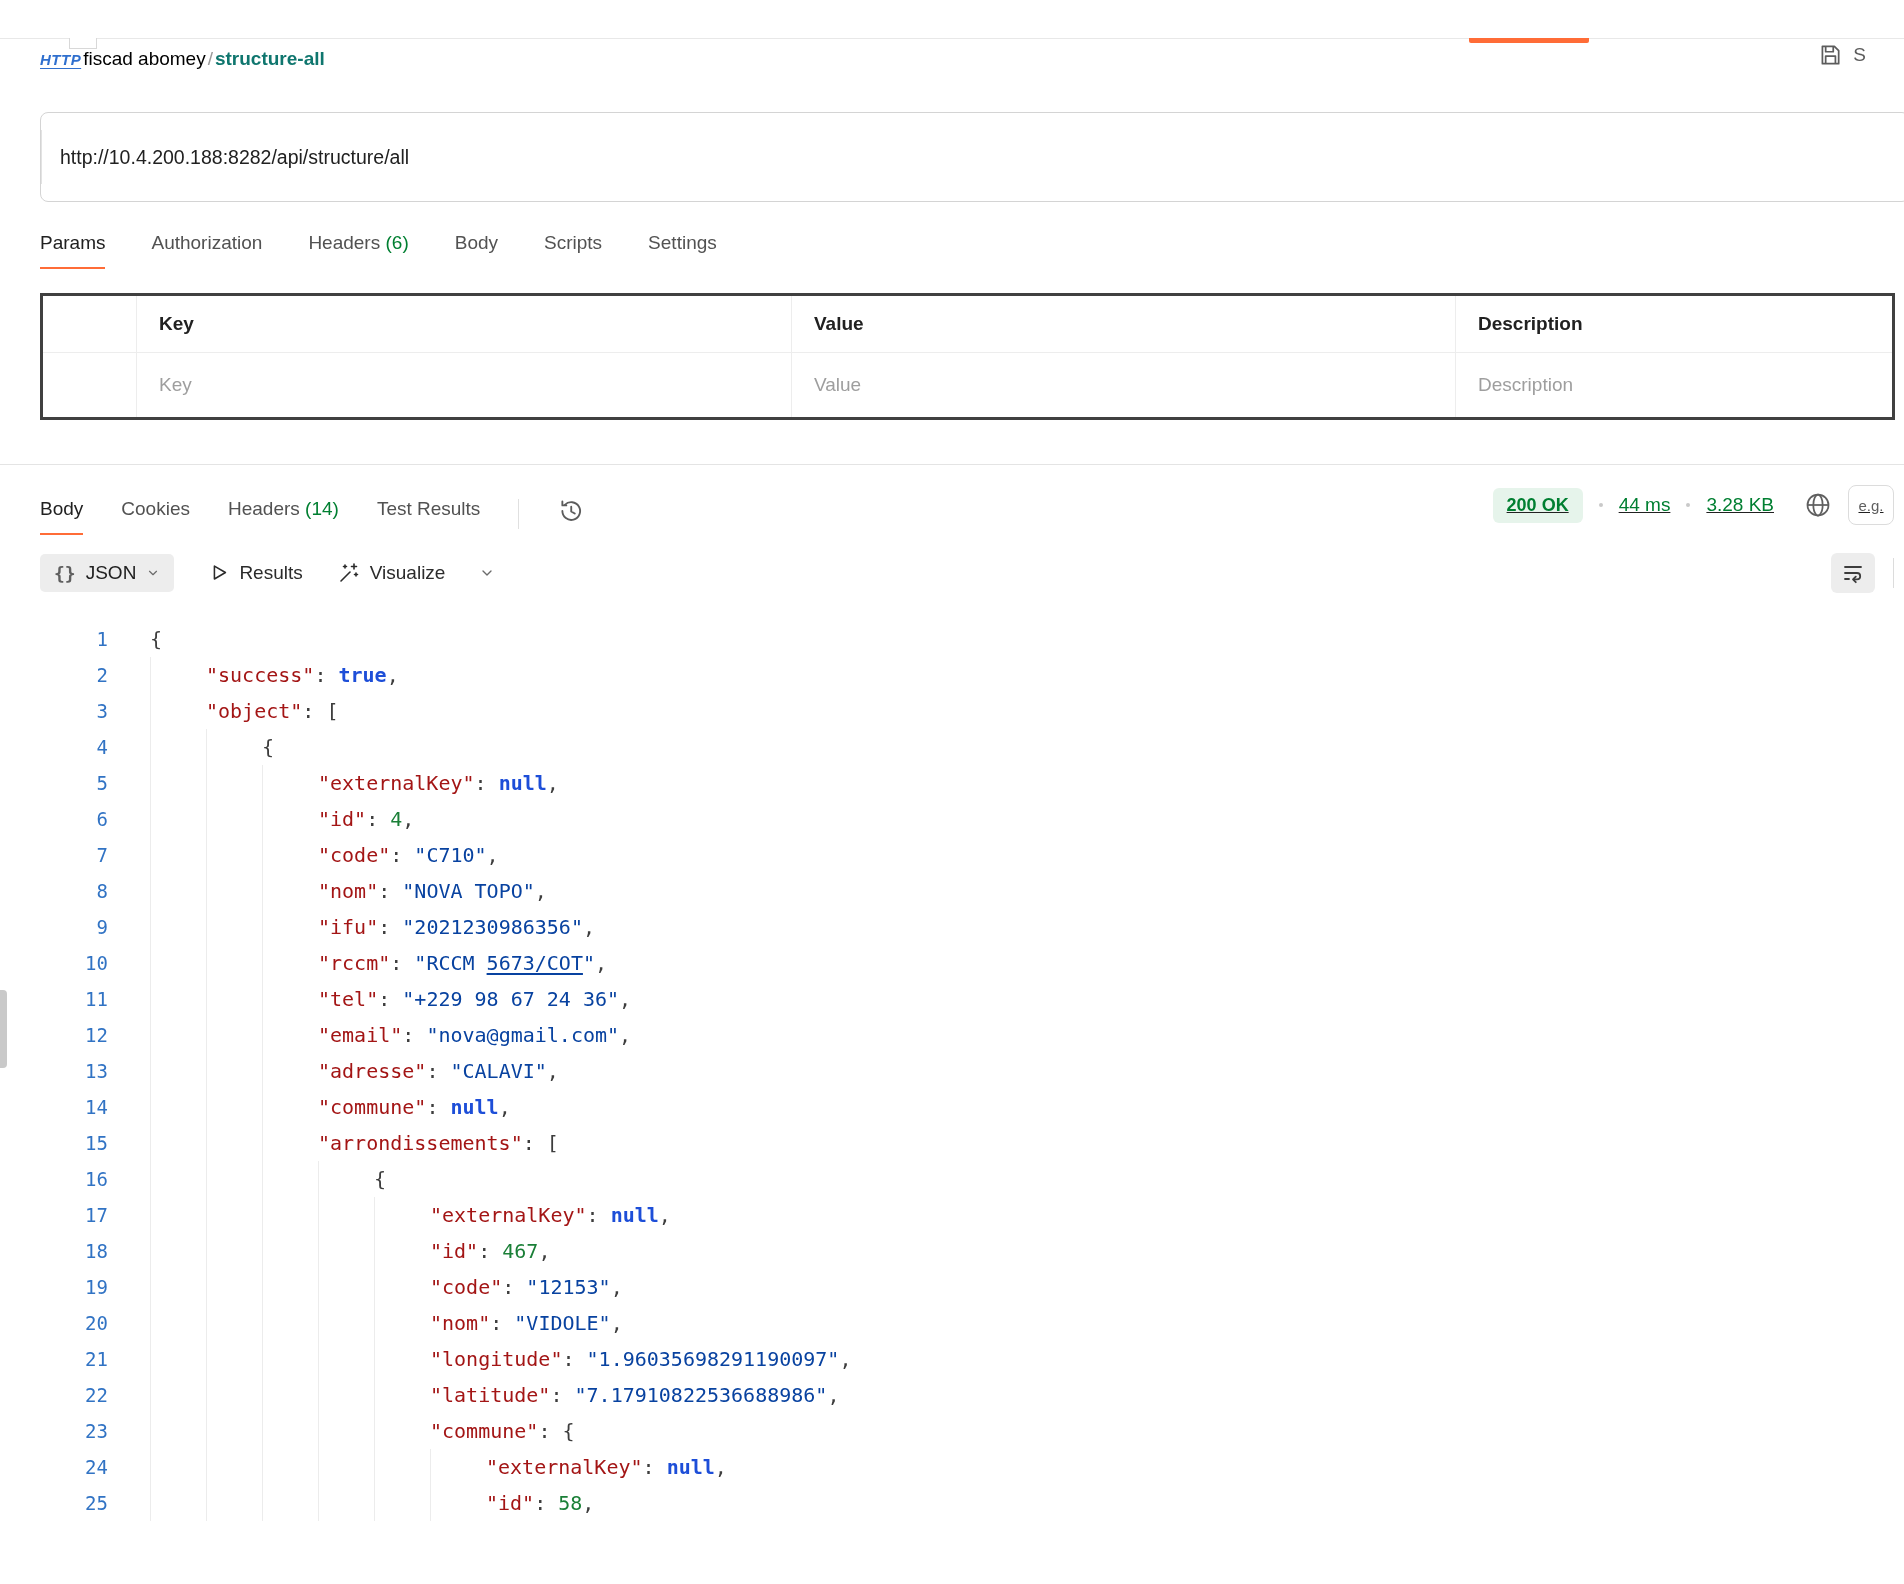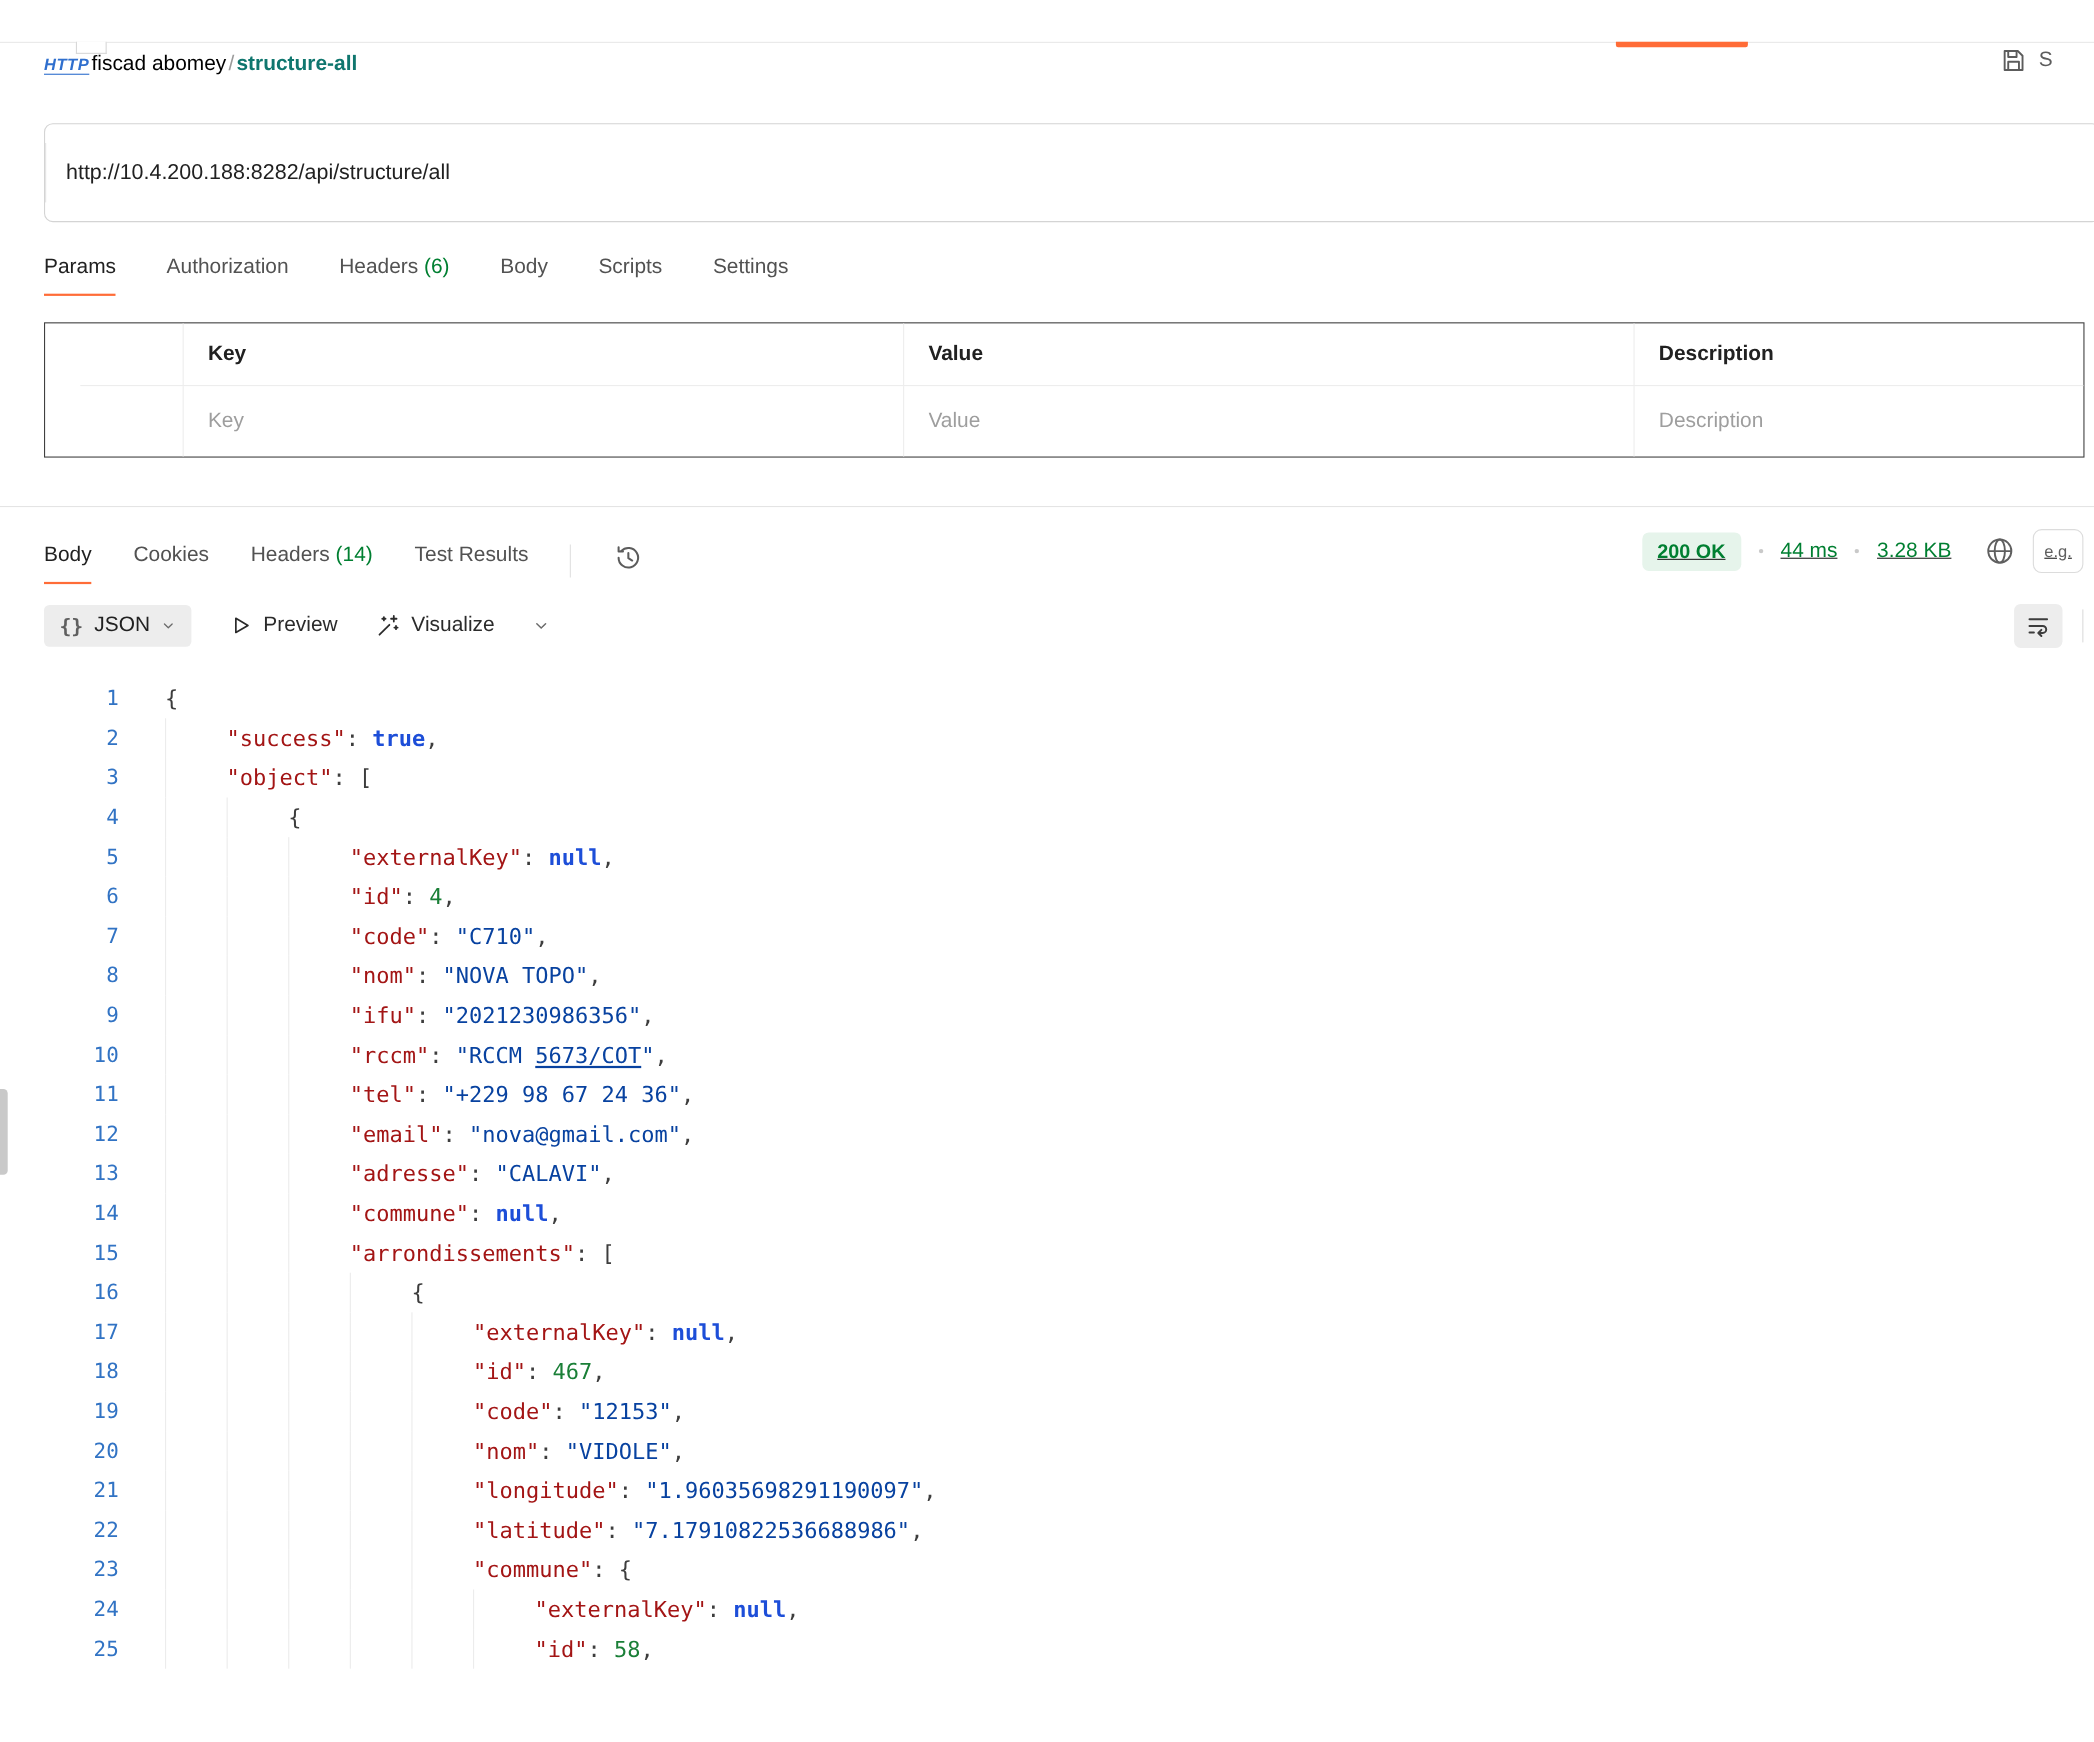--- a/index.html
+++ b/index.html
@@ -39,21 +39,21 @@
     padding:0 0 0 18px; font-family:"Liberation Sans", sans-serif; }
 
   
   .req-tabs { display:flex; align-items:flex-end; gap:46px; margin:30px 0 0 40px; }
   .tab { font-size:19px; color:#525252; padding-bottom:13px; border-bottom:2px solid transparent; cursor:pointer; white-space:nowrap; }
   .tab.active { color:#212121; border-color:#ff6c37; }
   .count-green { color:#007f31; }
 
   
   .qp-title { margin:28px 0 0 40px; font-size:19px; font-weight:700; color:#212121; }
-  .qp-table { margin:24px 0 0 40px; width:1855px; border:1px solid #404040;padding-left:32px; }
+  .qp-table { margin:24px 0 0 40px; width:1855px; border:3px solid #404040; }
   .qp-row { display:grid; grid-template-columns:94px 655px 664px 1fr; }
   .qp-row.header { height:57px; border-bottom:1px solid #ededed; }
   .qp-row.entry { height:64px; }
   .qp-cell { display:flex; align-items:center; padding:0 22px; border-right:1px solid #ededed; }
   .qp-cell:last-child { border-right:none; }
   .qp-head-label { font-size:19px; font-weight:700; color:#212121; }
   .qp-input { width:100%; border:none; outline:none; font-size:19px; color:#212121; background:transparent;
     font-family:"Liberation Sans", sans-serif; }
   .qp-input::placeholder { color:#9e9e9e; }
 
@@ -226,21 +226,21 @@
             <polyline points="6 9 12 15 18 9"></polyline>
           </svg>
         </span>
       </div>
       <button class="txt-btn">
         <span>
           <svg width="22" height="22" viewBox="0 0 24 24" fill="none" stroke="#2b2b2b" stroke-width="1.7" stroke-linejoin="round">
             <path d="M7 4.5 19 11.5 7 18.5z"></path>
           </svg>
         </span>
-        <span>Preview</span>
+        <span>Results</span>
       </button>
       <button class="txt-btn">
         <span>
           <svg width="24" height="24" viewBox="0 0 24 24" fill="none" stroke="#2b2b2b" stroke-width="1.6" stroke-linecap="round">
             <line x1="4" y1="20" x2="13" y2="11"></line>
             <path d="M17 3v5M14.5 5.5h5"></path>
             <path d="M19 12v3M17.5 13.5h3"></path>
             <path d="M8 4v3M6.5 5.5h3"></path>
           </svg>
         </span>

